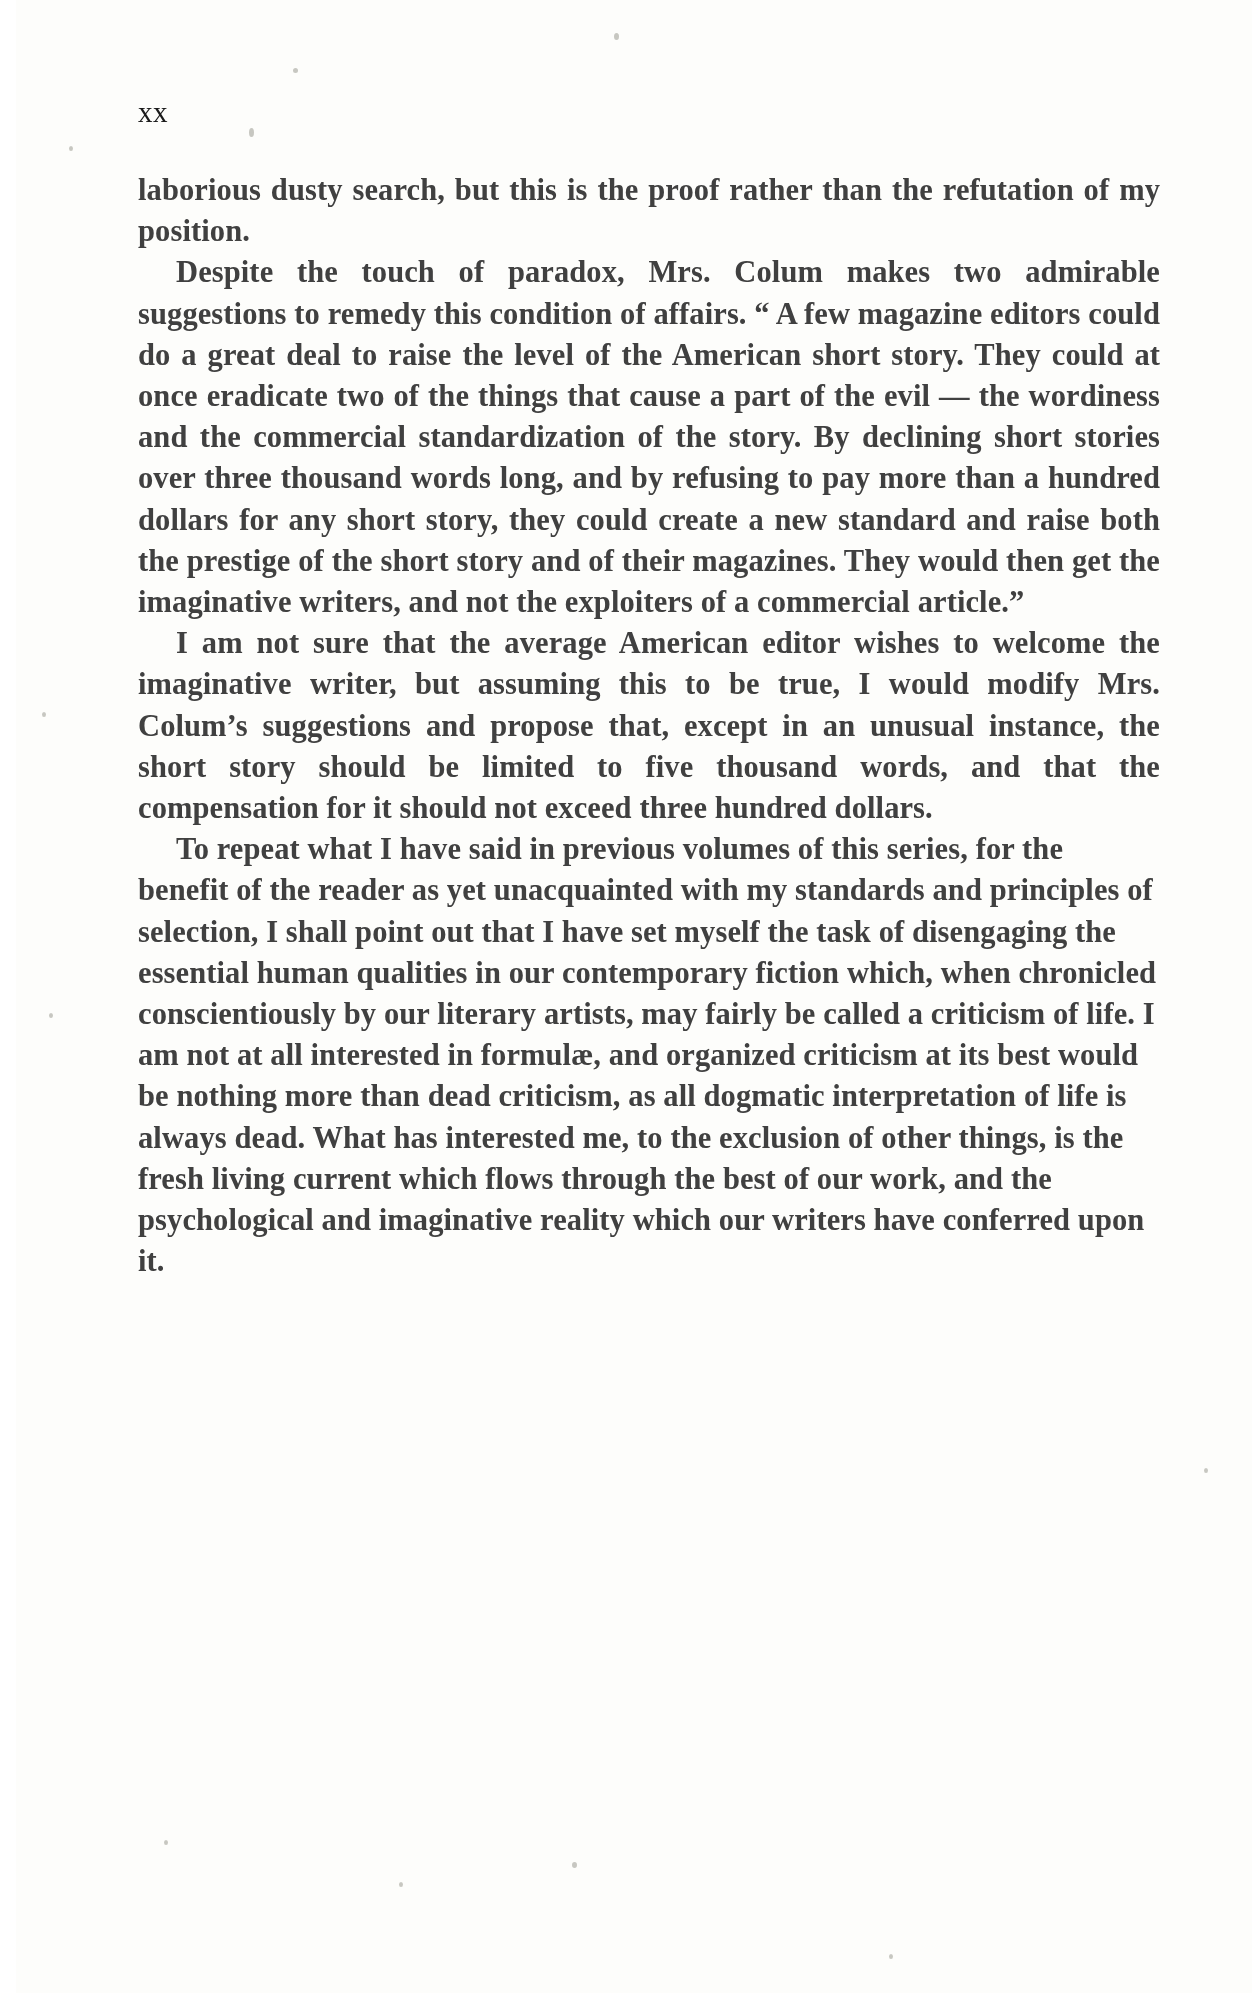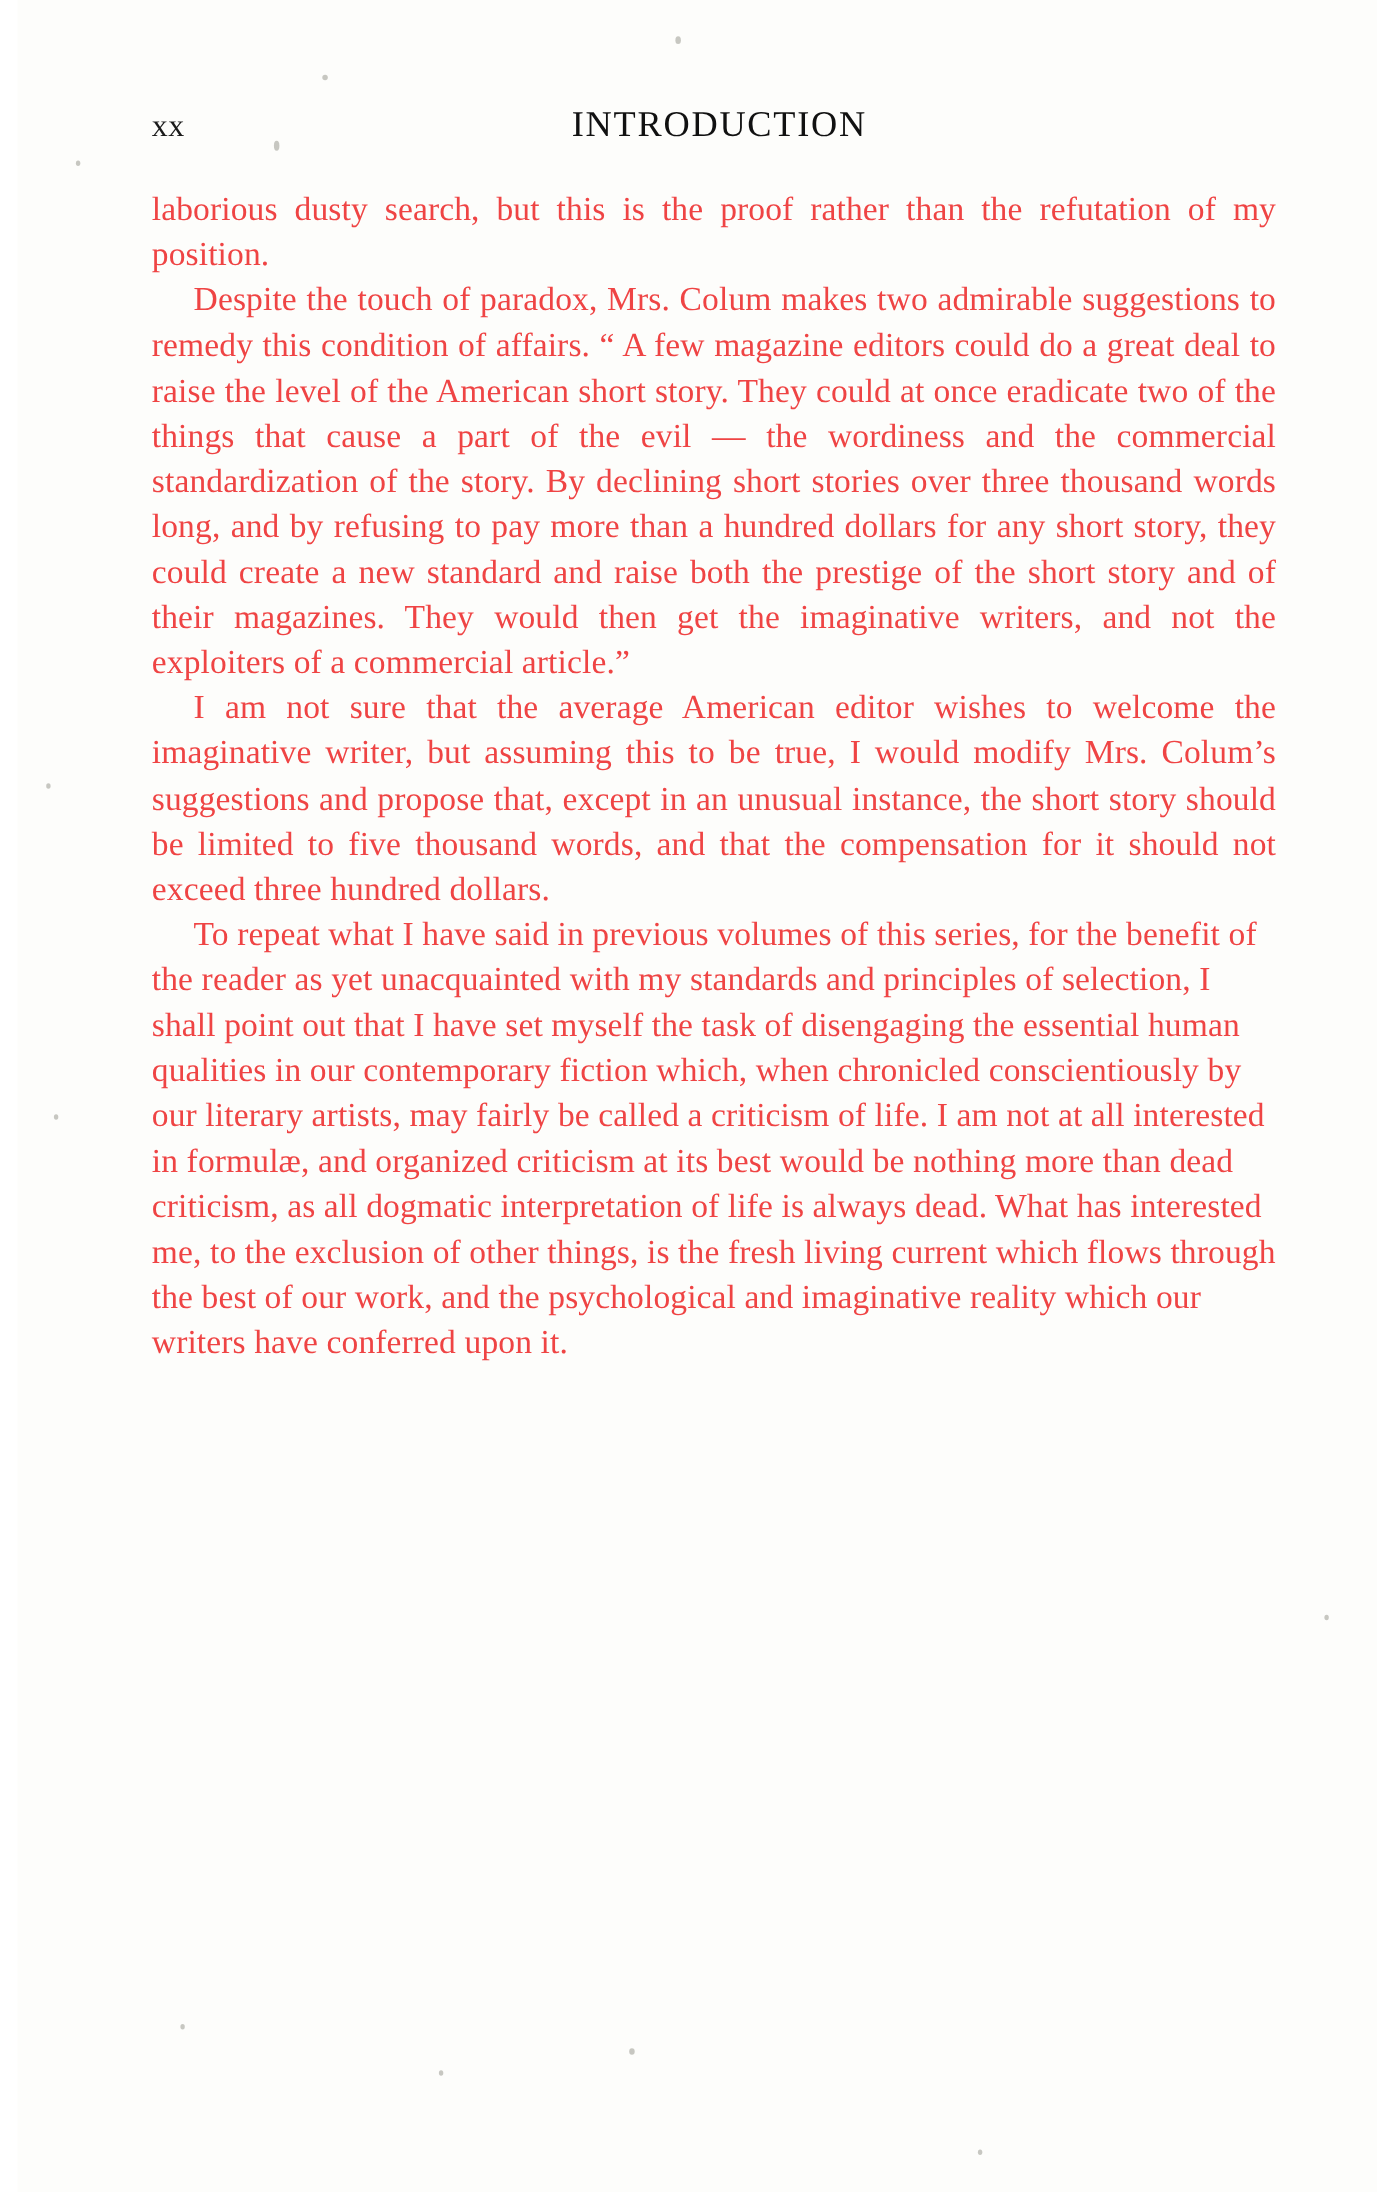--- a/index.html
+++ b/index.html
@@ -49,24 +49,25 @@
     letter-spacing: 1.6px;
     color: #111;
     padding-right: 110px;
   }
   .body-text p {
     margin: 0;
     font-size: 30.5px;
     line-height: 41.2px;
     text-align: justify;
     text-justify: inter-word;
-    color: #ef4444;
+    color: #404040;
     letter-spacing: 0.1px;
     -webkit-hyphens: none;
     hyphens: none;
+    font-weight: bold;
   }
   .body-text p.indent {
     text-indent: 38px;
   }
   .body-text p.noindent {
     text-indent: 0;
   }
   .body-text p:last-child {
     text-align: left;
   }
@@ -92,21 +93,20 @@
   <div class="speck" style="left:1188px;top:1468px;width:4px;height:5px;"></div>
   <div class="speck" style="left:148px;top:1840px;width:4px;height:5px;"></div>
   <div class="speck" style="left:383px;top:1882px;width:4px;height:5px;"></div>
   <div class="speck" style="left:556px;top:1862px;width:5px;height:6px;"></div>
   <div class="speck" style="left:873px;top:1954px;width:4px;height:5px;"></div>
 
   <div class="content">
 
     <div class="header-row">
       <div class="folio">xx</div>
-      <div class="running-head">INTRODUCTION</div>
     </div>
 
     <div class="body-text">
       <p class="noindent">laborious dusty search, but this is the proof rather than the refutation of my position.</p>
       <p class="indent">Despite the touch of paradox, Mrs. Colum makes two admirable suggestions to remedy this condition of affairs. “ A few magazine editors could do a great deal to raise the level of the American short story.  They could at once eradicate two of the things that cause a part of the evil — the wordiness and the commercial standardization of the story.  By declining short stories over three thousand words long, and by refusing to pay more than a hundred dollars for any short story, they could create a new standard and raise both the prestige of the short story and of their magazines.  They would then get the imaginative writers, and not the exploiters of a commercial article.”</p>
       <p class="indent">I am not sure that the average American editor wishes to welcome the imaginative writer, but assuming this to be true, I would modify Mrs. Colum’s suggestions and propose that, except in an unusual instance, the short story should be limited to five thousand words, and that the compensation for it should not exceed three hundred dollars.</p>
       <p class="indent">To repeat what I have said in previous volumes of this series, for the benefit of the reader as yet unacquainted with my standards and principles of selection, I shall point out that I have set myself the task of disengaging the essential human qualities in our contemporary fiction which, when chronicled conscientiously by our literary artists, may fairly be called a criticism of life. I am not at all interested in formulæ, and organized criticism at its best would be nothing more than dead criticism, as all dogmatic interpretation of life is always dead.  What has interested me, to the exclusion of other things, is the fresh living current which flows through the best of our work, and the psychological and imaginative reality which our writers have conferred upon it.</p>
     </div>
 
   </div>

